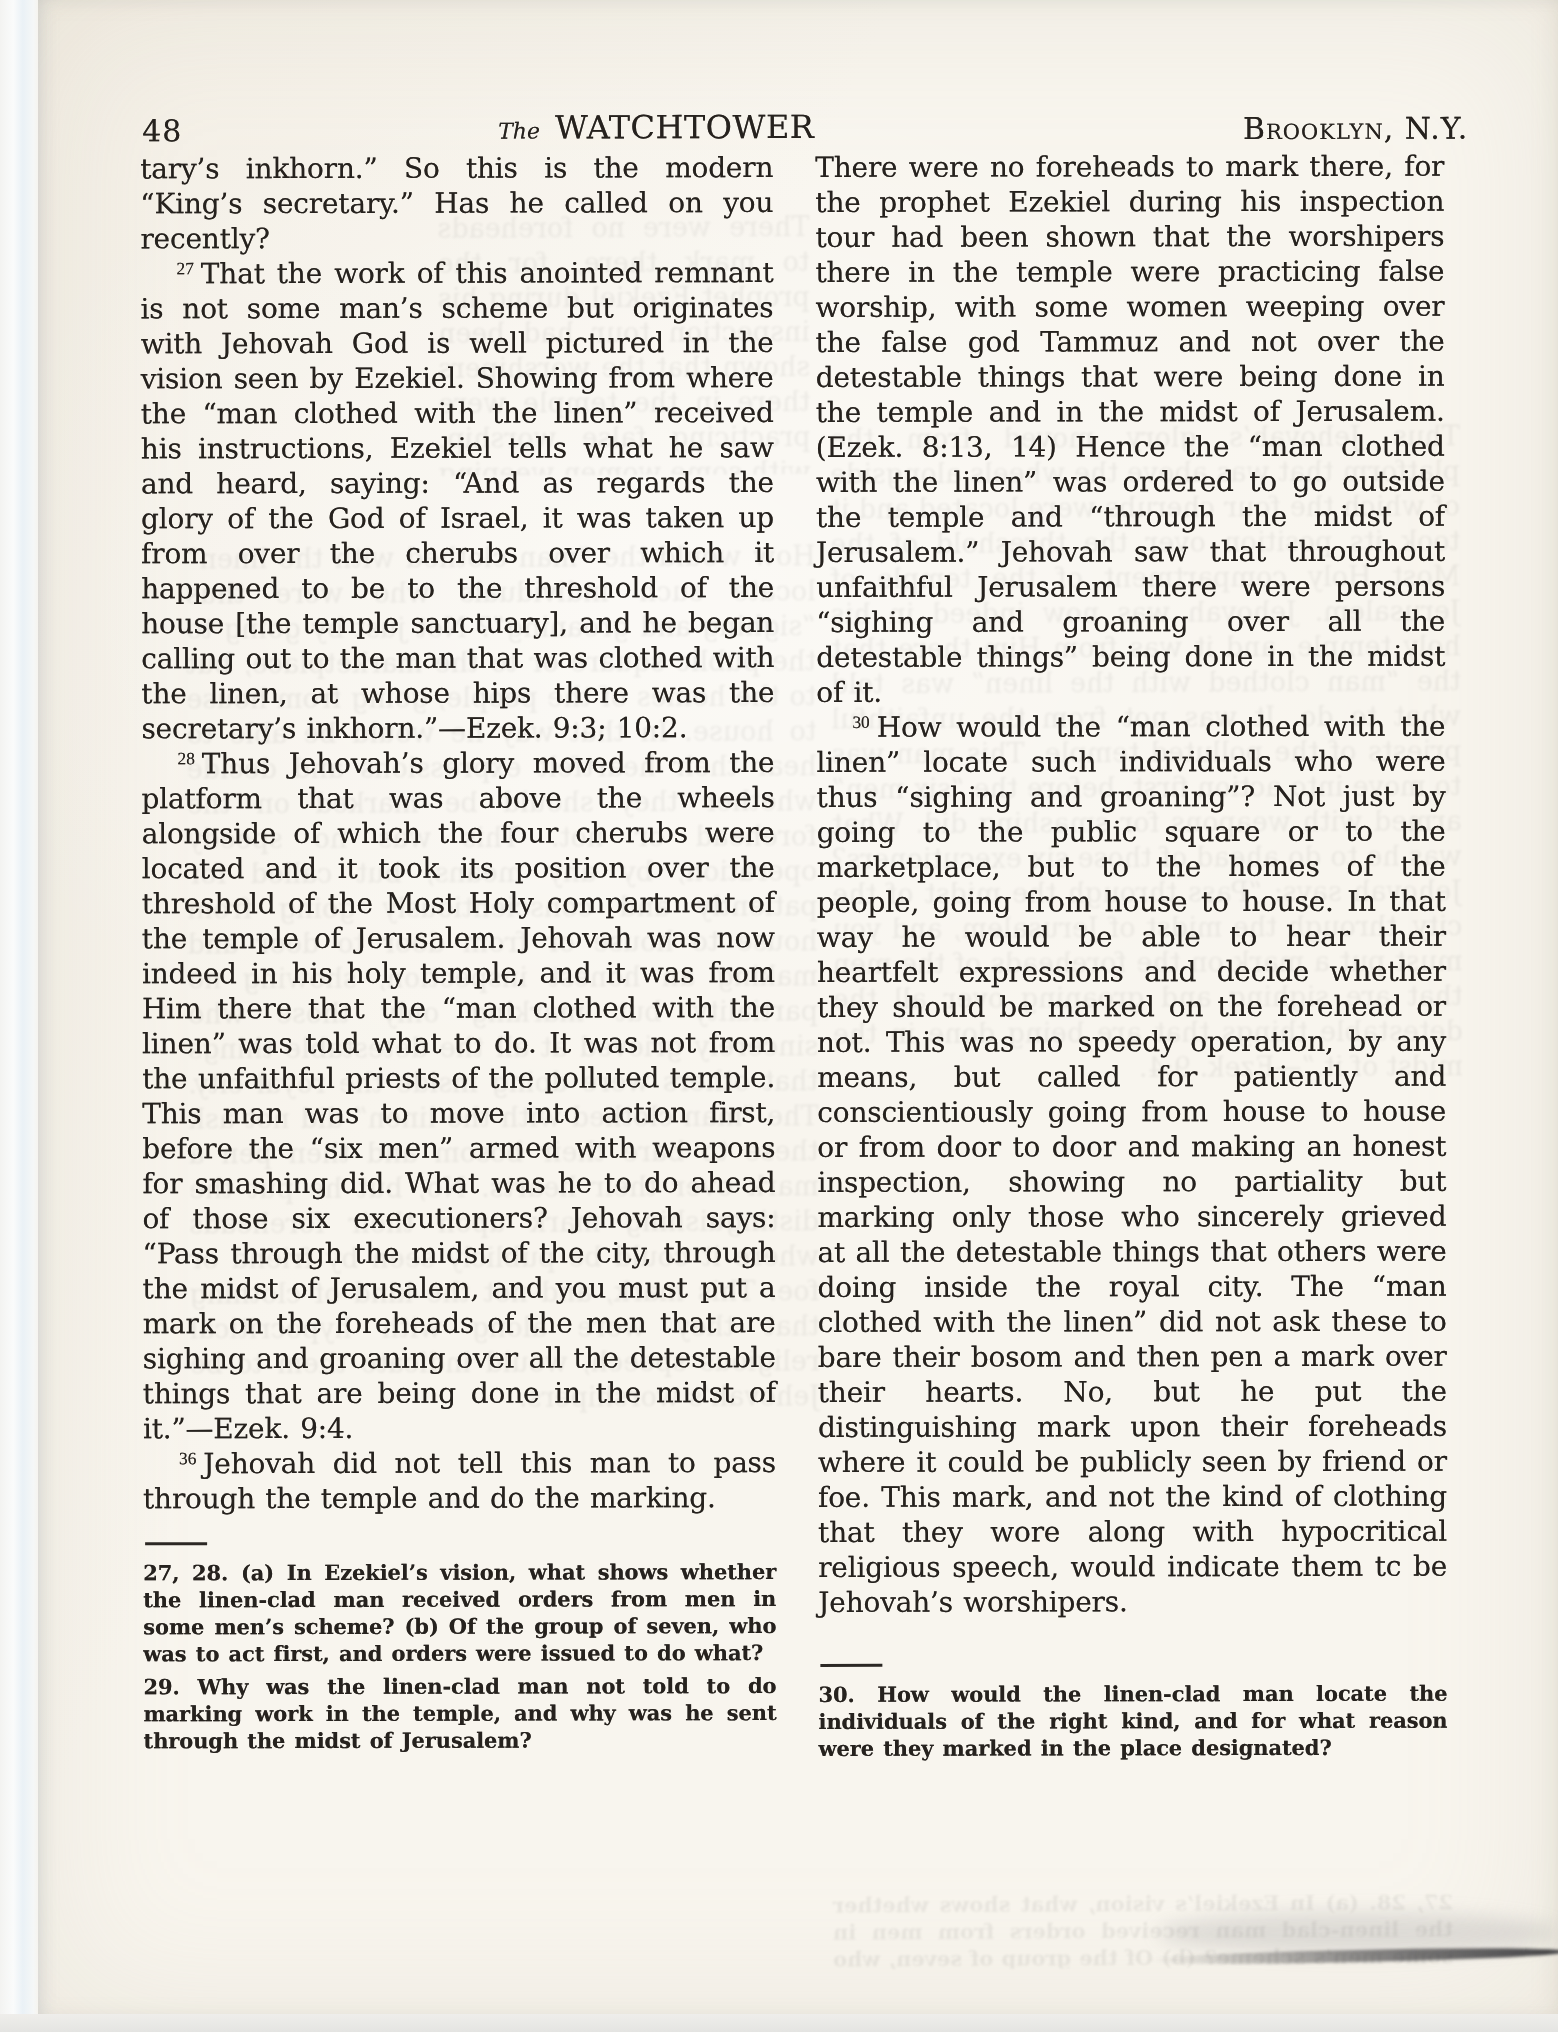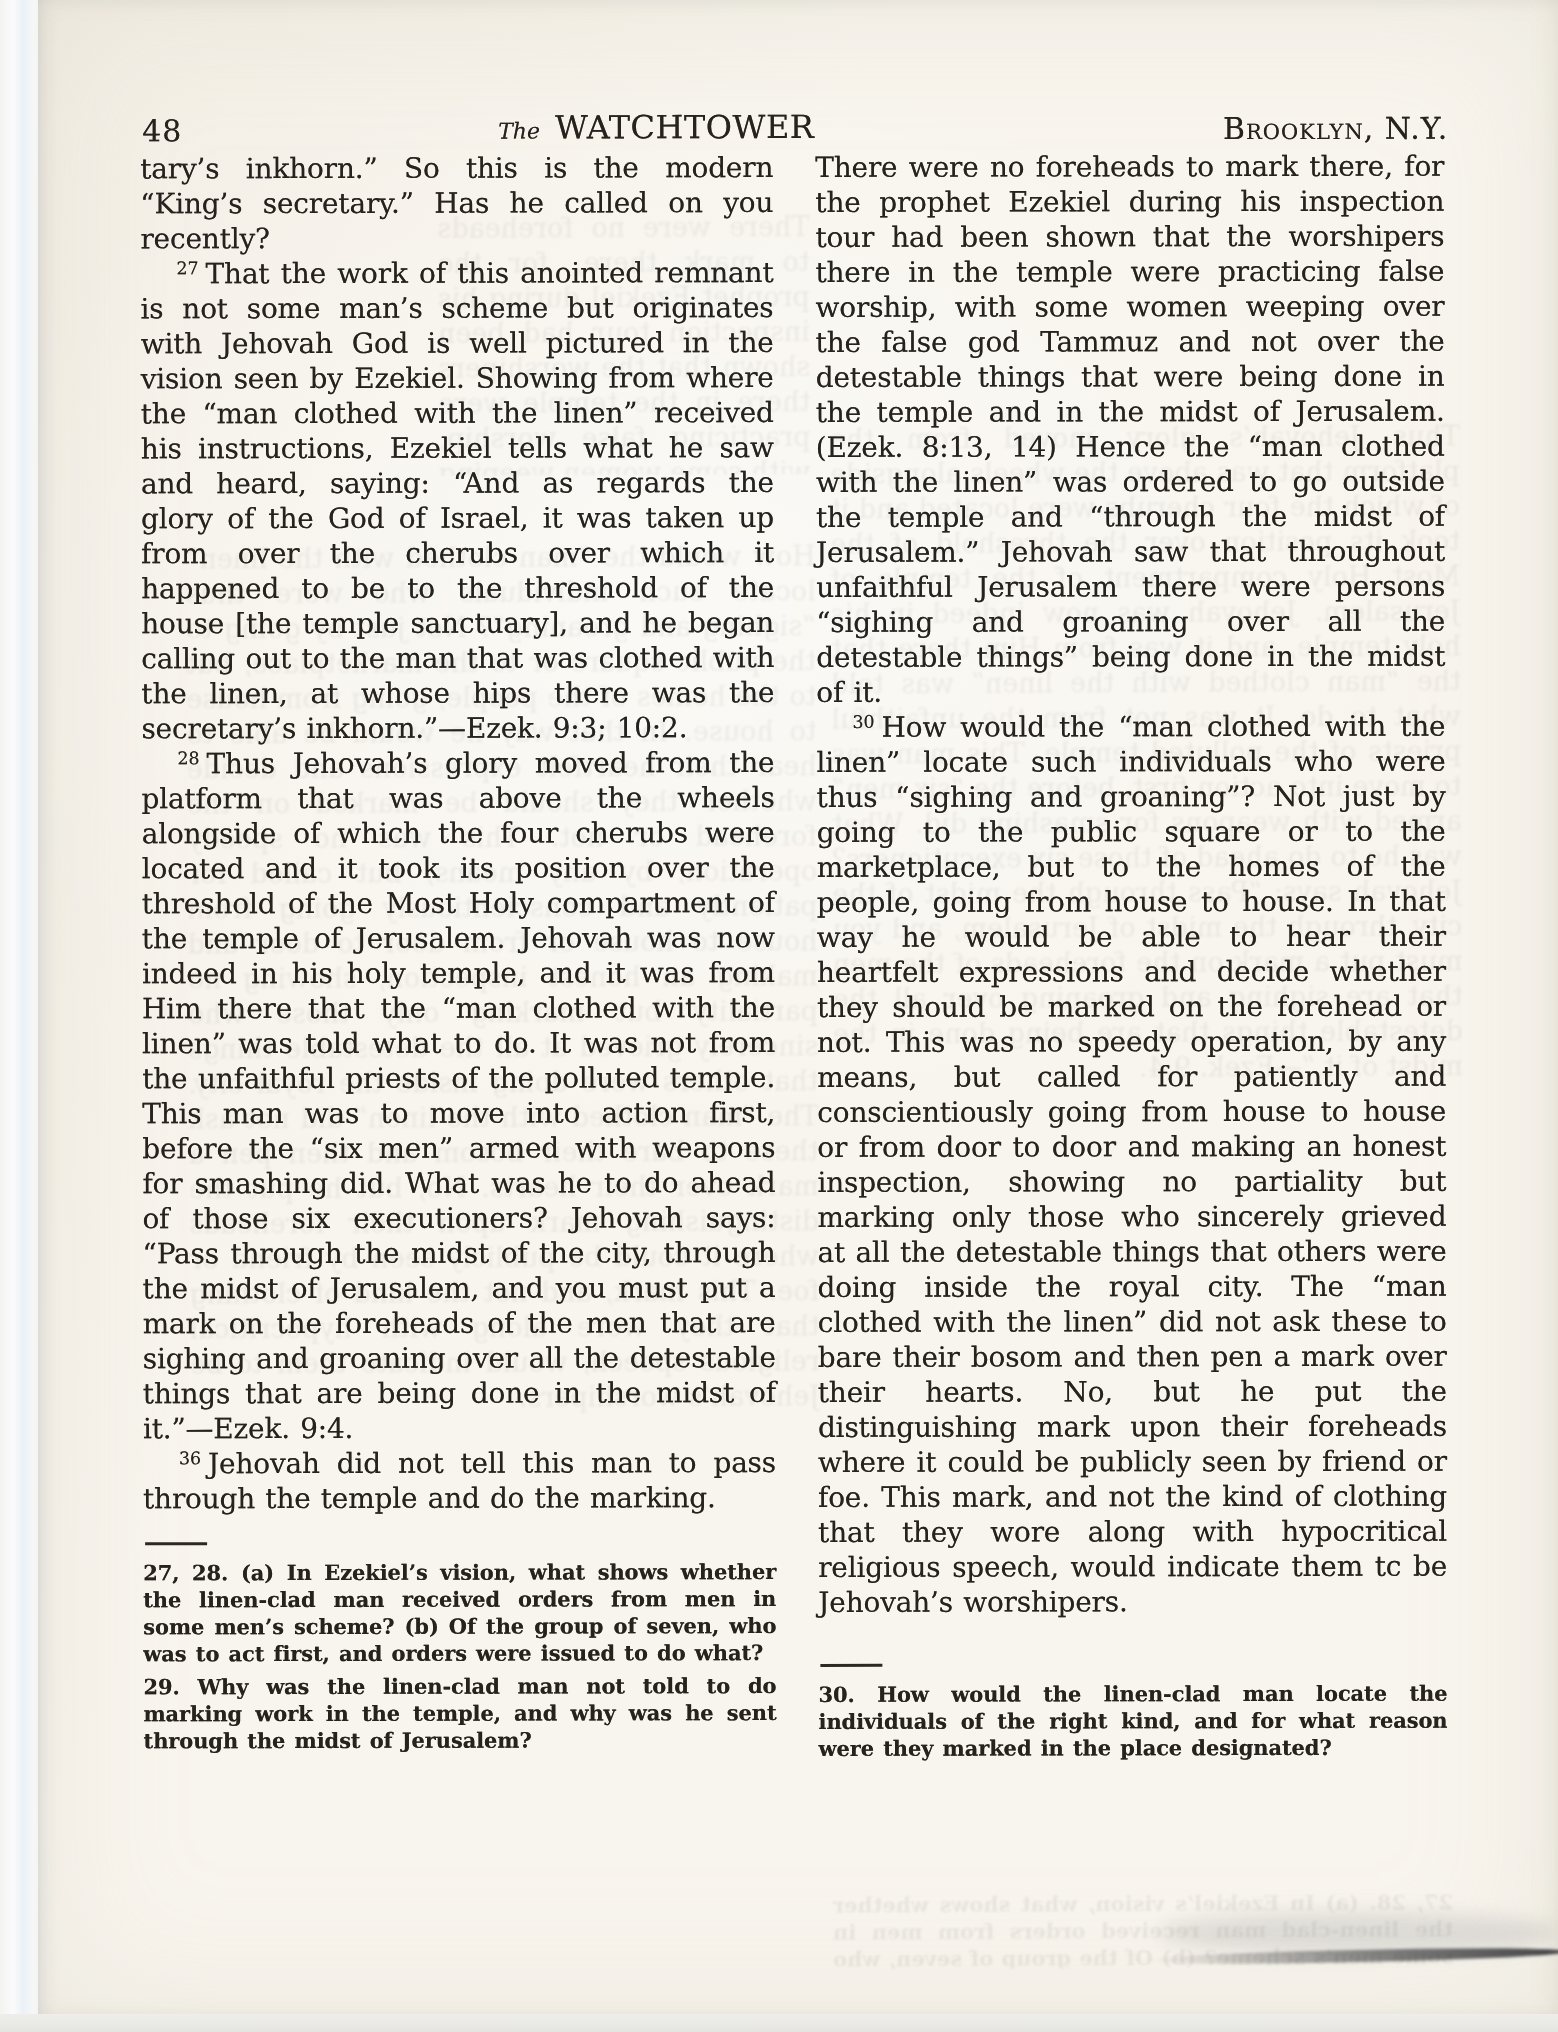--- a/index.html
+++ b/index.html
@@ -71,21 +71,21 @@
     font-size: 22px;
     margin-right: 1px;
   }
   .mast-title {
     font-size: 32px;
     letter-spacing: 0.5px;
     margin-left: 14px;
   }
   .location {
     position: absolute;
-    right: 108px; top: 6px;
+    right: 88px; top: 6px;
     font-variant: small-caps;
     font-size: 30px;
     letter-spacing: 1px;
     white-space: nowrap;
   }
   
   .columns {
     position: absolute;
     top: 150px;
     left: 104px;
@@ -104,20 +104,21 @@
     word-spacing: 1.5px;
     letter-spacing: -0.2px;
   }
   .no-indent { text-indent: 0; }
   .pnum {
     font-size: 62%;
     line-height: 0;
     vertical-align: 9px;
     margin-right: 7px;
     letter-spacing: 0;
+    font-family: Liberation Serif, serif;
   }
   .fn-rule {
     width: 62px;
     border: none;
     border-top: 3px solid #2c2824;
     margin: 26px 0 14px 2px;
   }
   .fn-rule-right { margin-top: 44px; }
   .footnote {
     margin: 0 0 6px 0;

